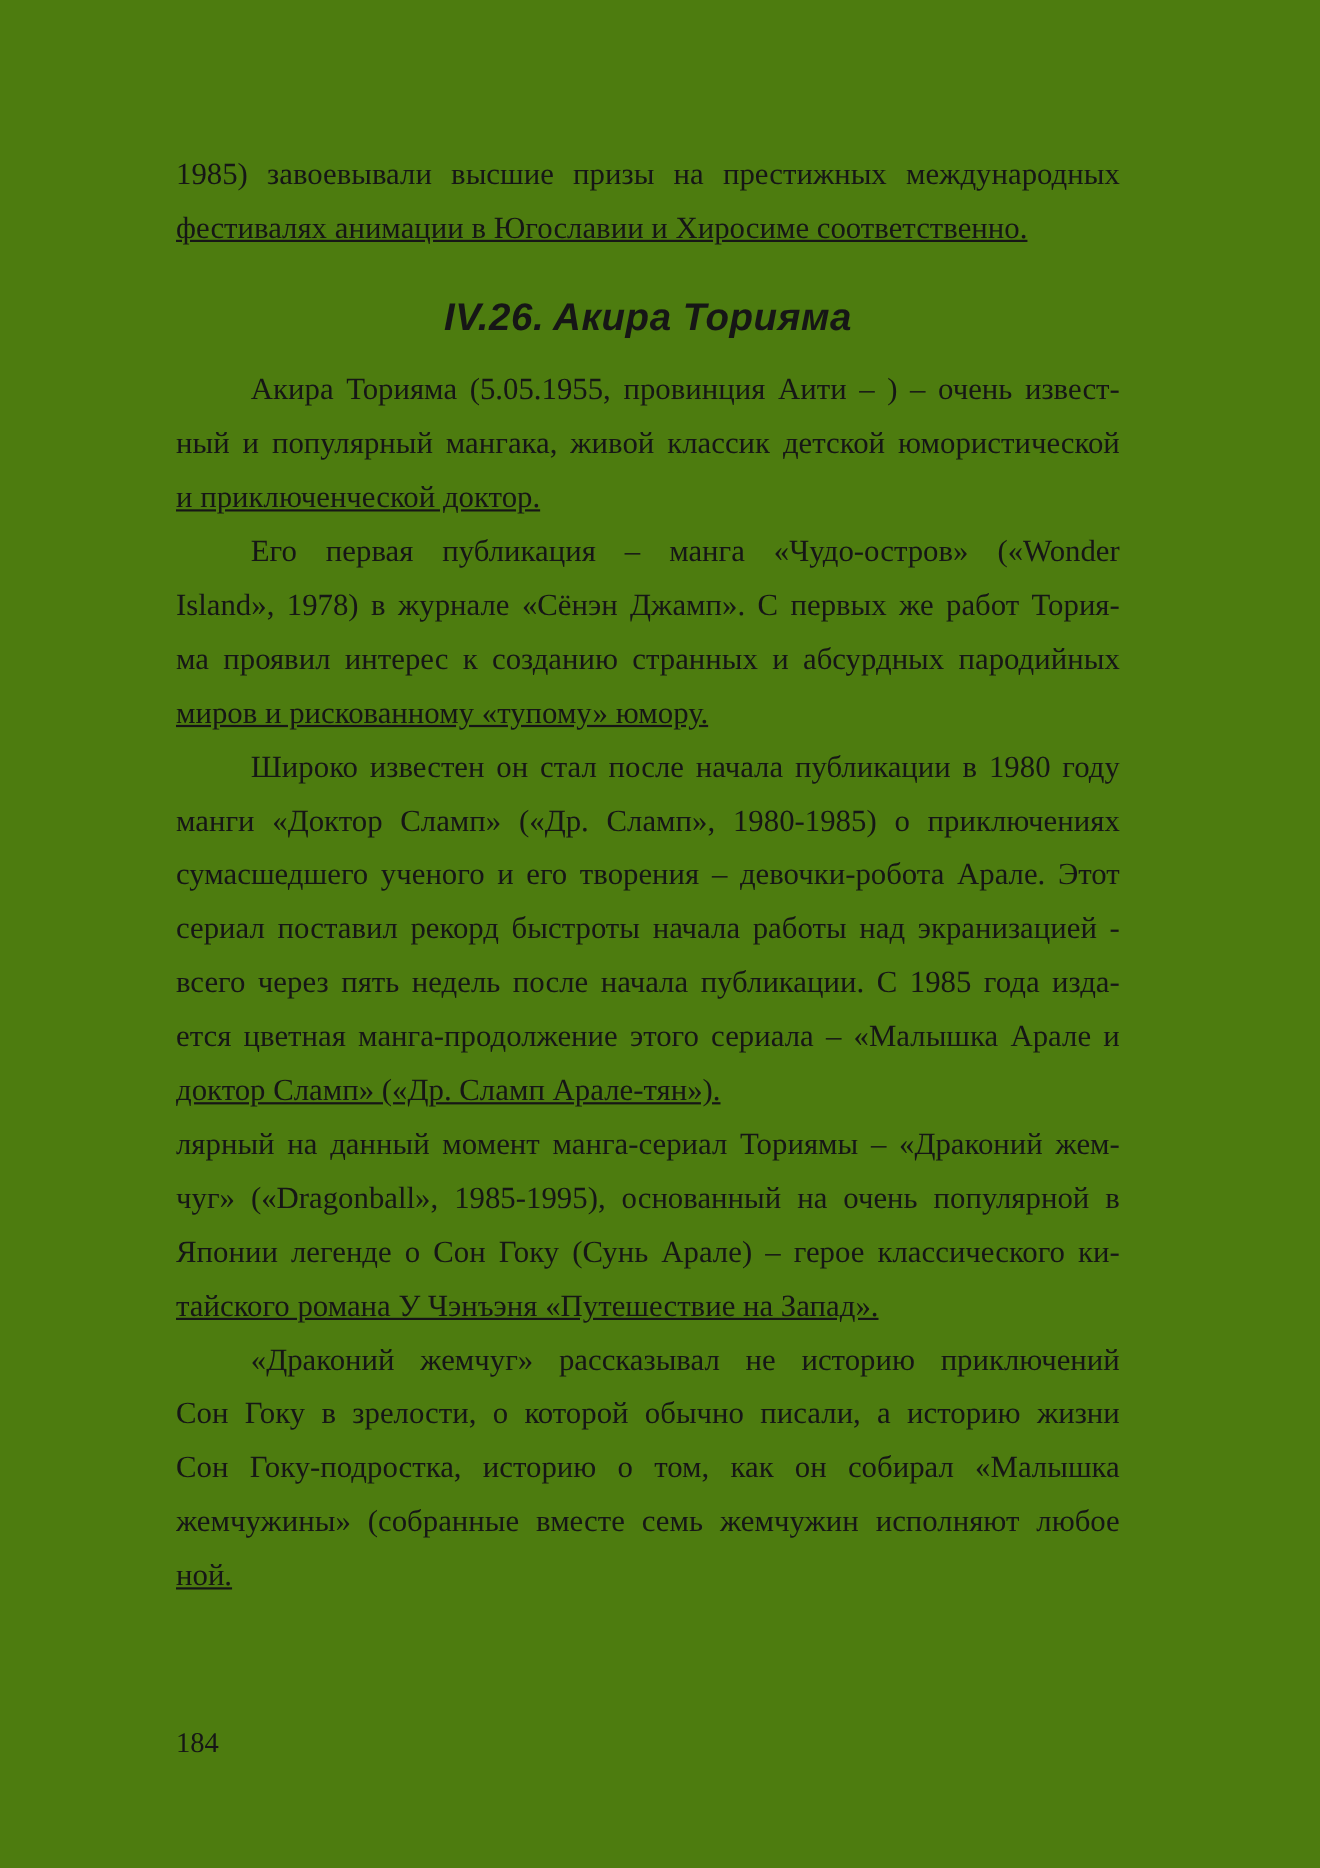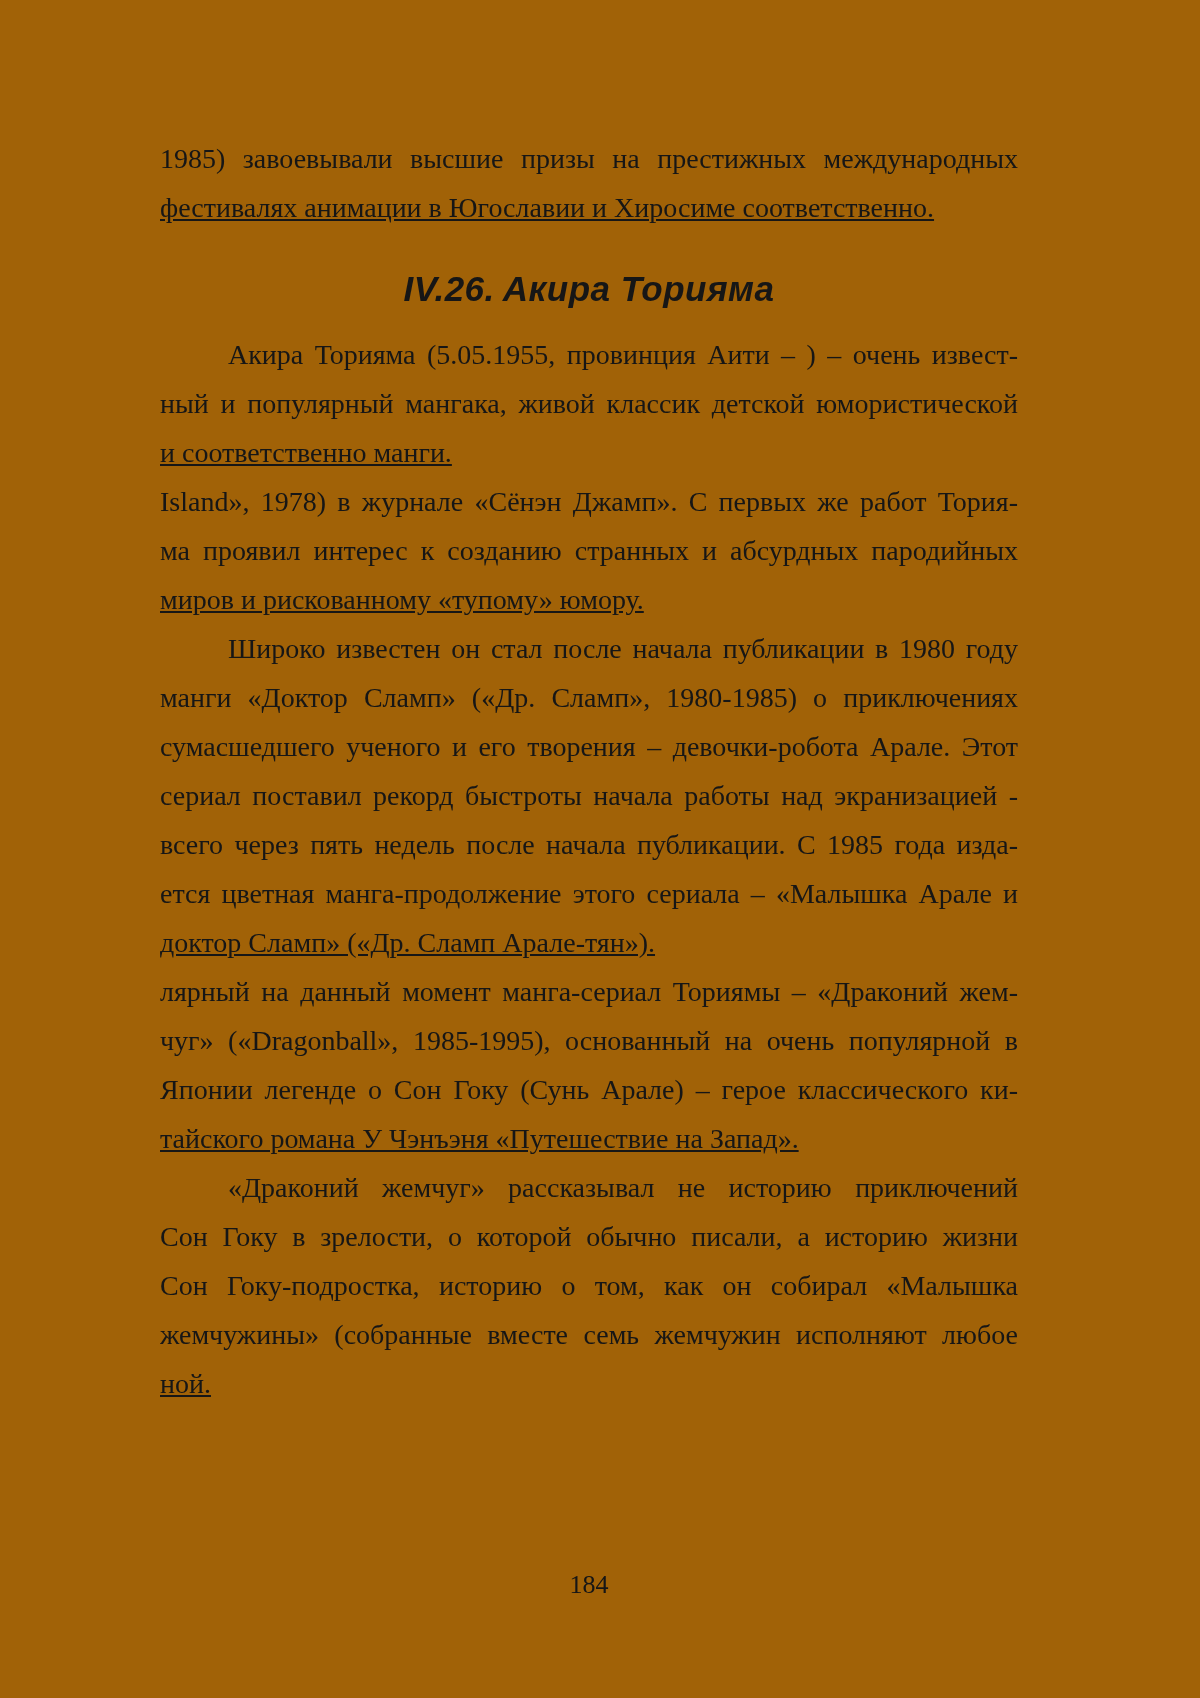--- a/index.html
+++ b/index.html
@@ -5,21 +5,21 @@
   html, body {
     margin: 0;
     padding: 0;
     background: #e8e8e8;
   }
   .page {
     position: relative;
     width: 1200px;
     height: 1698px;
     margin: 0 auto;
-    background: #a16207;
+    background: #4d7c0f;
     color: #161616;
     font-family: "Liberation Serif", "DejaVu Serif", serif;
     overflow: hidden;
   }
   .text-column {
     position: absolute;
     left: 160px;
     top: 134px;
     width: 858px;
   }
@@ -61,21 +61,20 @@
     letter-spacing: 0.5px;
   }
   .heading .num {
     margin-right: 8px;
   }
   .page-number {
     position: absolute;
     left: 160px;
     top: 1568px;
     width: 858px;
-    text-align: center;
     font-size: 26px;
     line-height: 34px;
   }
 </style>
 </head>
 <body>
 
 <div class="page">
   <main class="text-column">
 
@@ -84,24 +83,25 @@
       <span class="ln l">фестивалях анимации в Югославии и Хиросиме соответственно.</span>
     </p>
 
     <h2 class="heading">
       <span class="num">IV.26.</span><span>Акира Торияма</span>
     </h2>
 
     <p class="para">
       <span class="ln j ind">Акира Торияма (5.05.1955, провинция Аити – ) – очень извест-</span>
       <span class="ln j">ный и популярный мангака, живой классик детской юмористической</span>
-      <span class="ln l">и соответственно манги.</span>
+      <span class="ln l">и приключенческой доктор.</span>
     </p>
 
     <p class="para">
+      <span class="ln j ind">Его первая публикация – манга «Чудо-остров» («Wonder</span>
       <span class="ln j">Island», 1978) в журнале «Сёнэн Джамп». С первых же работ Тория-</span>
       <span class="ln j">ма проявил интерес к созданию странных и абсурдных пародийных</span>
       <span class="ln l">миров и рискованному «тупому» юмору.</span>
     </p>
 
     <p class="para">
       <span class="ln j ind">Широко известен он стал после начала публикации в 1980 году</span>
       <span class="ln j">манги «Доктор Сламп» («Др. Сламп», 1980-1985) о приключениях</span>
       <span class="ln j">сумасшедшего ученого и его творения – девочки-робота Арале. Этот</span>
       <span class="ln j">сериал поставил рекорд быстроты начала работы над экранизацией -</span>

